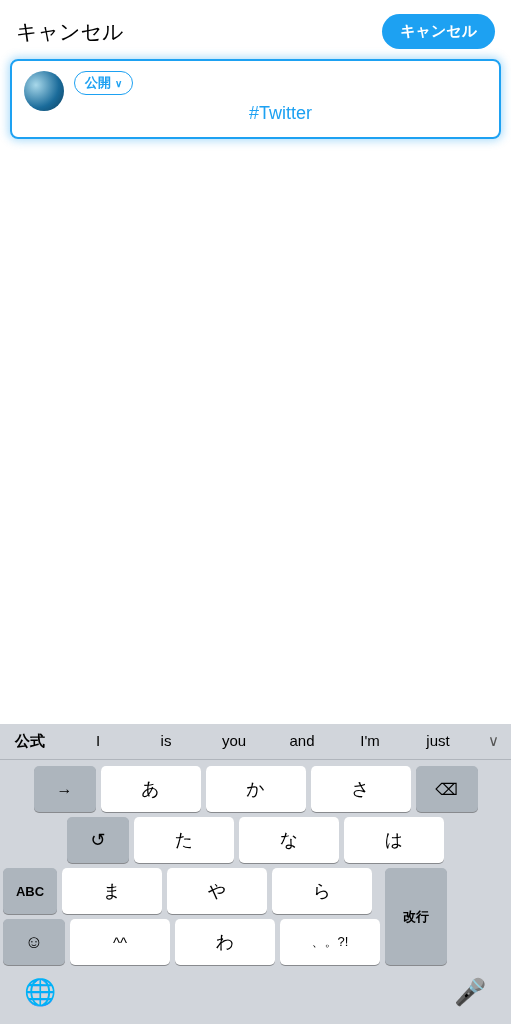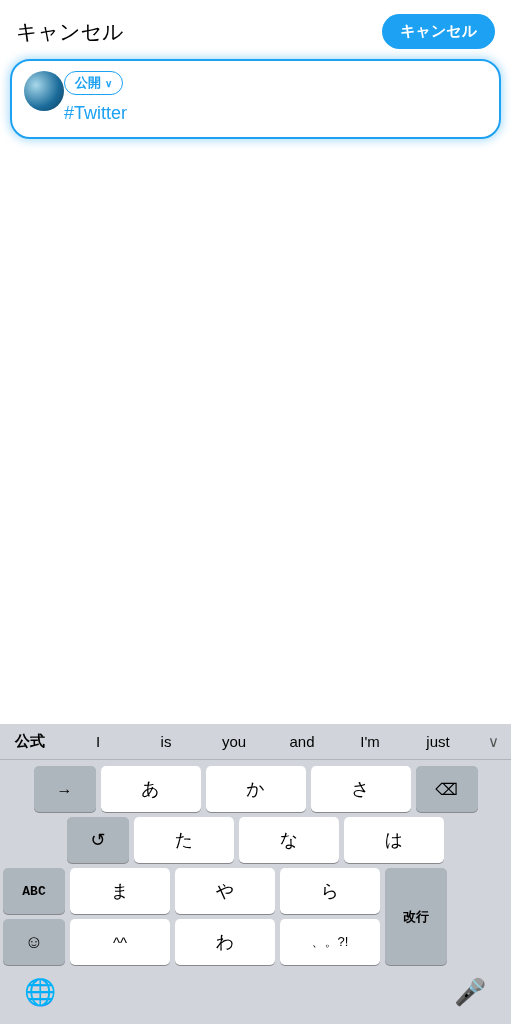--- a/index.html
+++ b/index.html
@@ -35,24 +35,25 @@
       padding: 8px 18px;
       font-size: 15px;
       font-weight: bold;
       cursor: pointer;
     }
 
     
     .compose-area {
       margin: 0 10px 0 10px;
       border: 2.5px solid #1DA1F2;
-      border-radius: 20px;
+      border-radius: 8px;
       padding: 10px 12px;
       display: flex;
       align-items: flex-start;
+      gap: 10px;
       box-shadow: 0 0 8px 2px rgba(29,161,242,0.35);
       min-height: 80px;
     }
     .avatar {
       width: 40px;
       height: 40px;
       border-radius: 50%;
       background: radial-gradient(circle at 30% 35%, #a8d8ea, #1a6b9a 60%, #0d3d5c);
       flex-shrink: 0;
     }
@@ -76,20 +77,21 @@
       background: none;
       align-self: flex-start;
     }
     .audience-chevron {
       font-size: 10px;
     }
     .tweet-text {
       font-size: 18px;
       color: #1DA1F2;
       line-height: 1.4;
+      text-align: center;
     }
 
     
     .content-space {
       flex: 1;
       height: 350px;
     }
 
     
     .keyboard-area {
@@ -97,21 +99,21 @@
       bottom: 0;
       left: 0;
       right: 0;
       background: #d1d5db;
     }
 
     
     .predictive-bar {
       background: #d1d5db;
       display: flex;
-      align-items: center;
+      align-items: flex-start;
       padding: 6px 4px;
       gap: 16px;
       border-bottom: 1px solid #b0b5bc;
     }
     .pred-item {
       flex: 1;
       text-align: center;
       font-size: 15px;
       color: #000;
       padding: 2px 0;
@@ -223,21 +225,21 @@
       </div>
       <div class="key key-white" style="width:100px;">た</div>
       <div class="key key-white" style="width:100px;">な</div>
       <div class="key key-white" style="width:100px;">は</div>
     </div>
 
     <div style="display:flex; gap:5px; padding: 0;">
 
       <div style="display:flex; flex-direction:column; gap:5px;">
         <div style="display:flex; gap:5px;">
-          <div class="key key-gray" style="width:62px; font-size:13px; font-weight:600;font-family:Liberation Mono, monospace;">ABC</div>
+          <div class="key key-gray" style="width:54px; font-size:13px; font-weight:600;">ABC</div>
           <div class="key key-white" style="width:100px;">ま</div>
           <div class="key key-white" style="width:100px;">や</div>
           <div class="key key-white" style="width:100px;">ら</div>
         </div>
         <div style="display:flex; gap:5px;">
           <div class="key key-gray" style="width:62px;">
             <span>☺</span>
           </div>
           <div class="key key-white" style="width:100px; font-size:15px;">^^</div>
           <div class="key key-white" style="width:100px;">わ</div>

